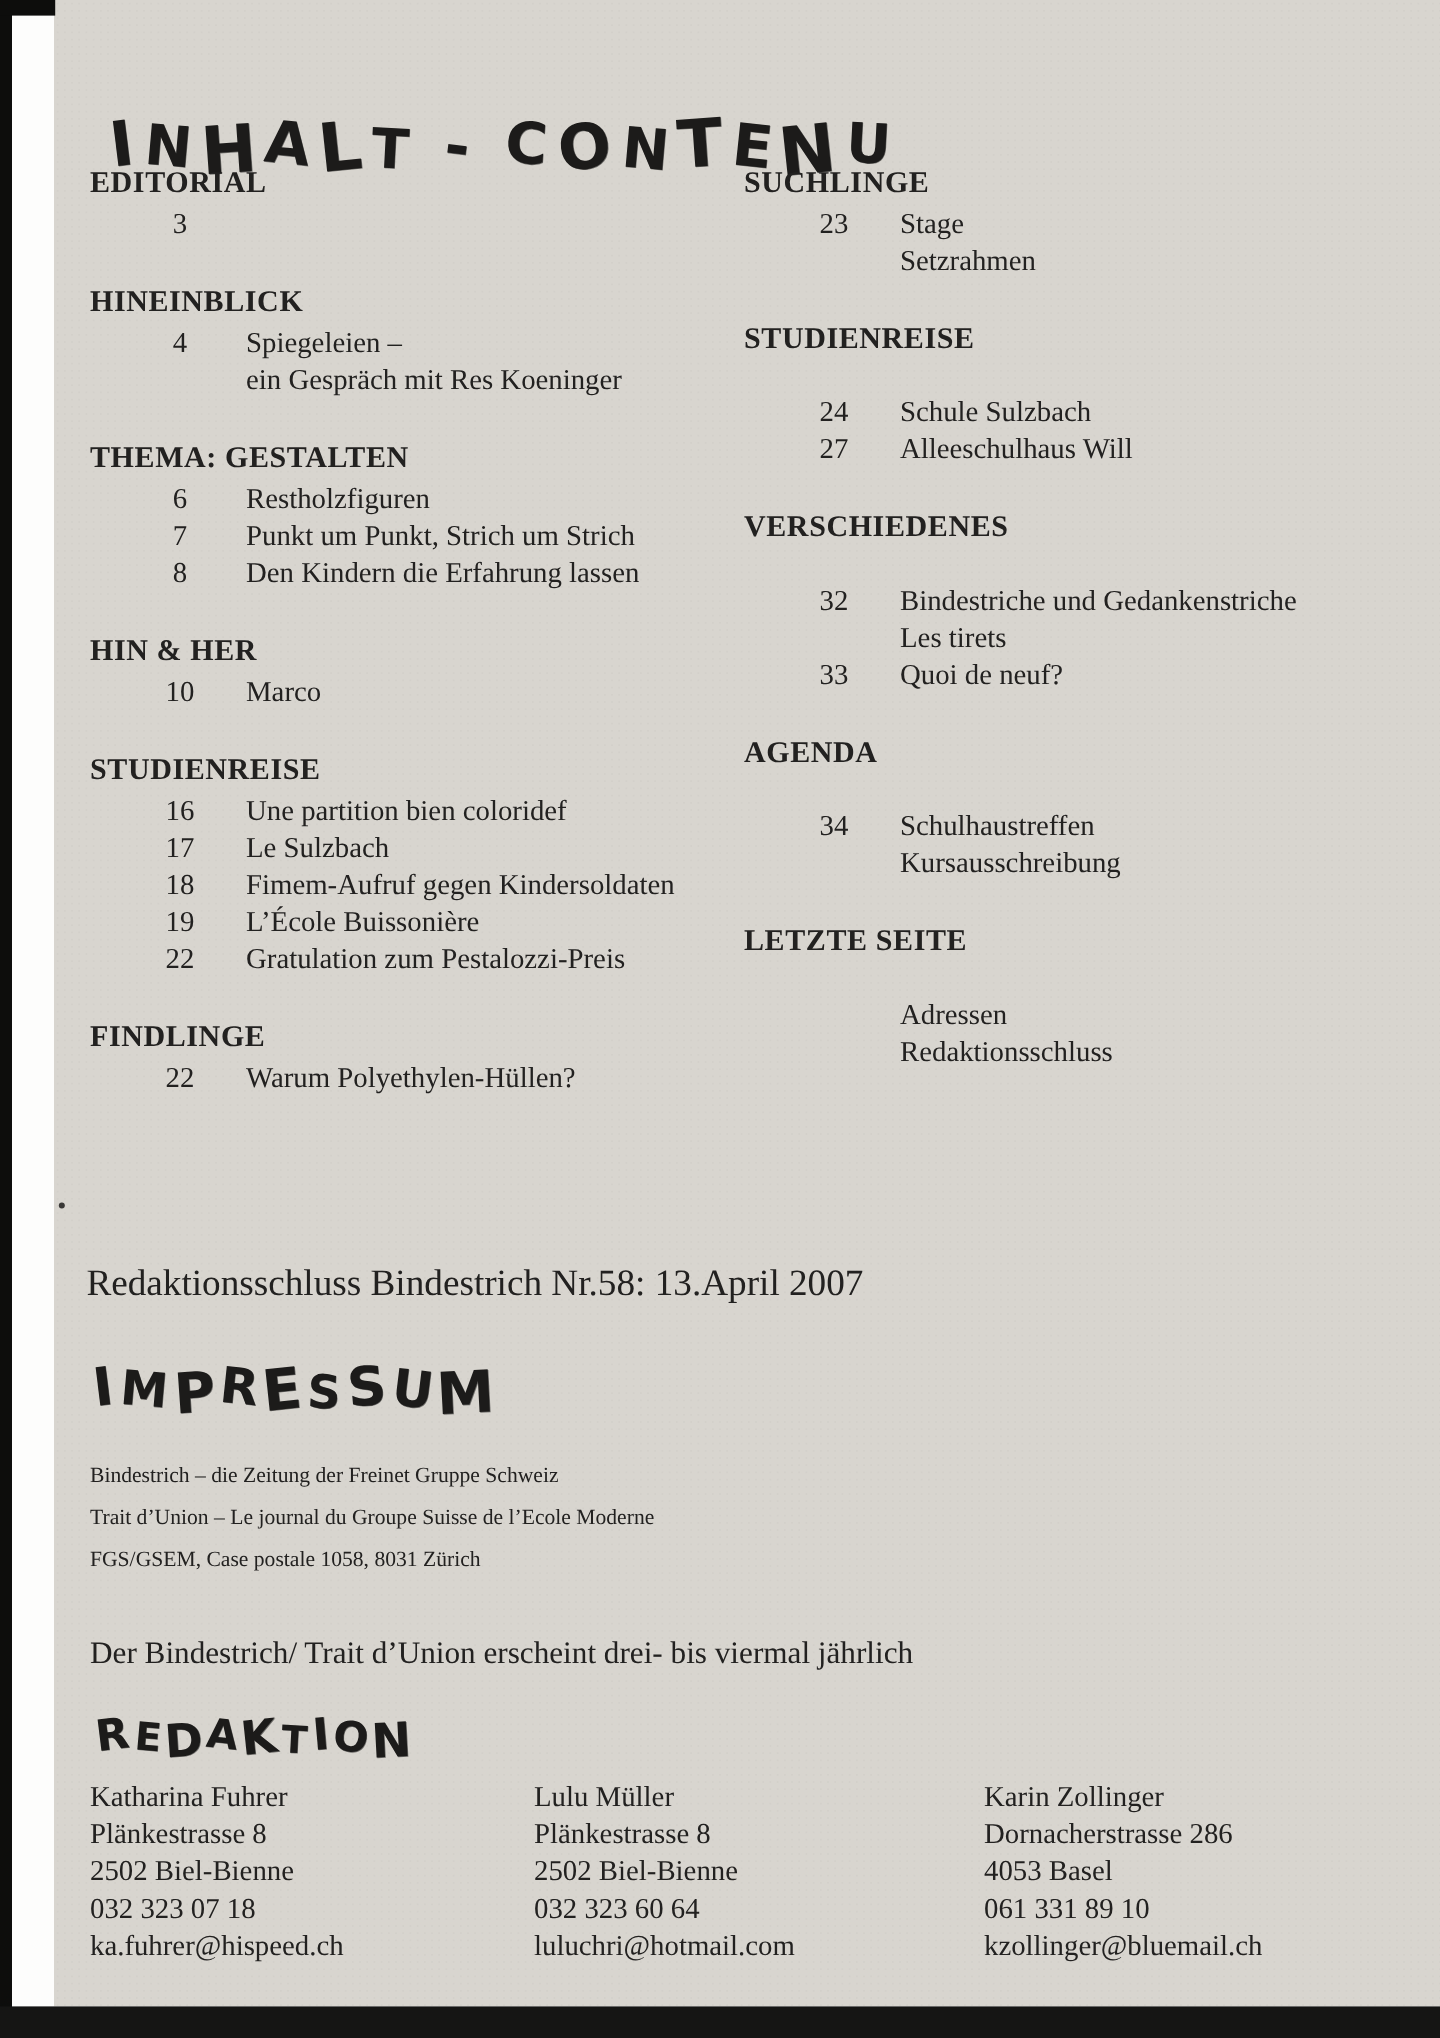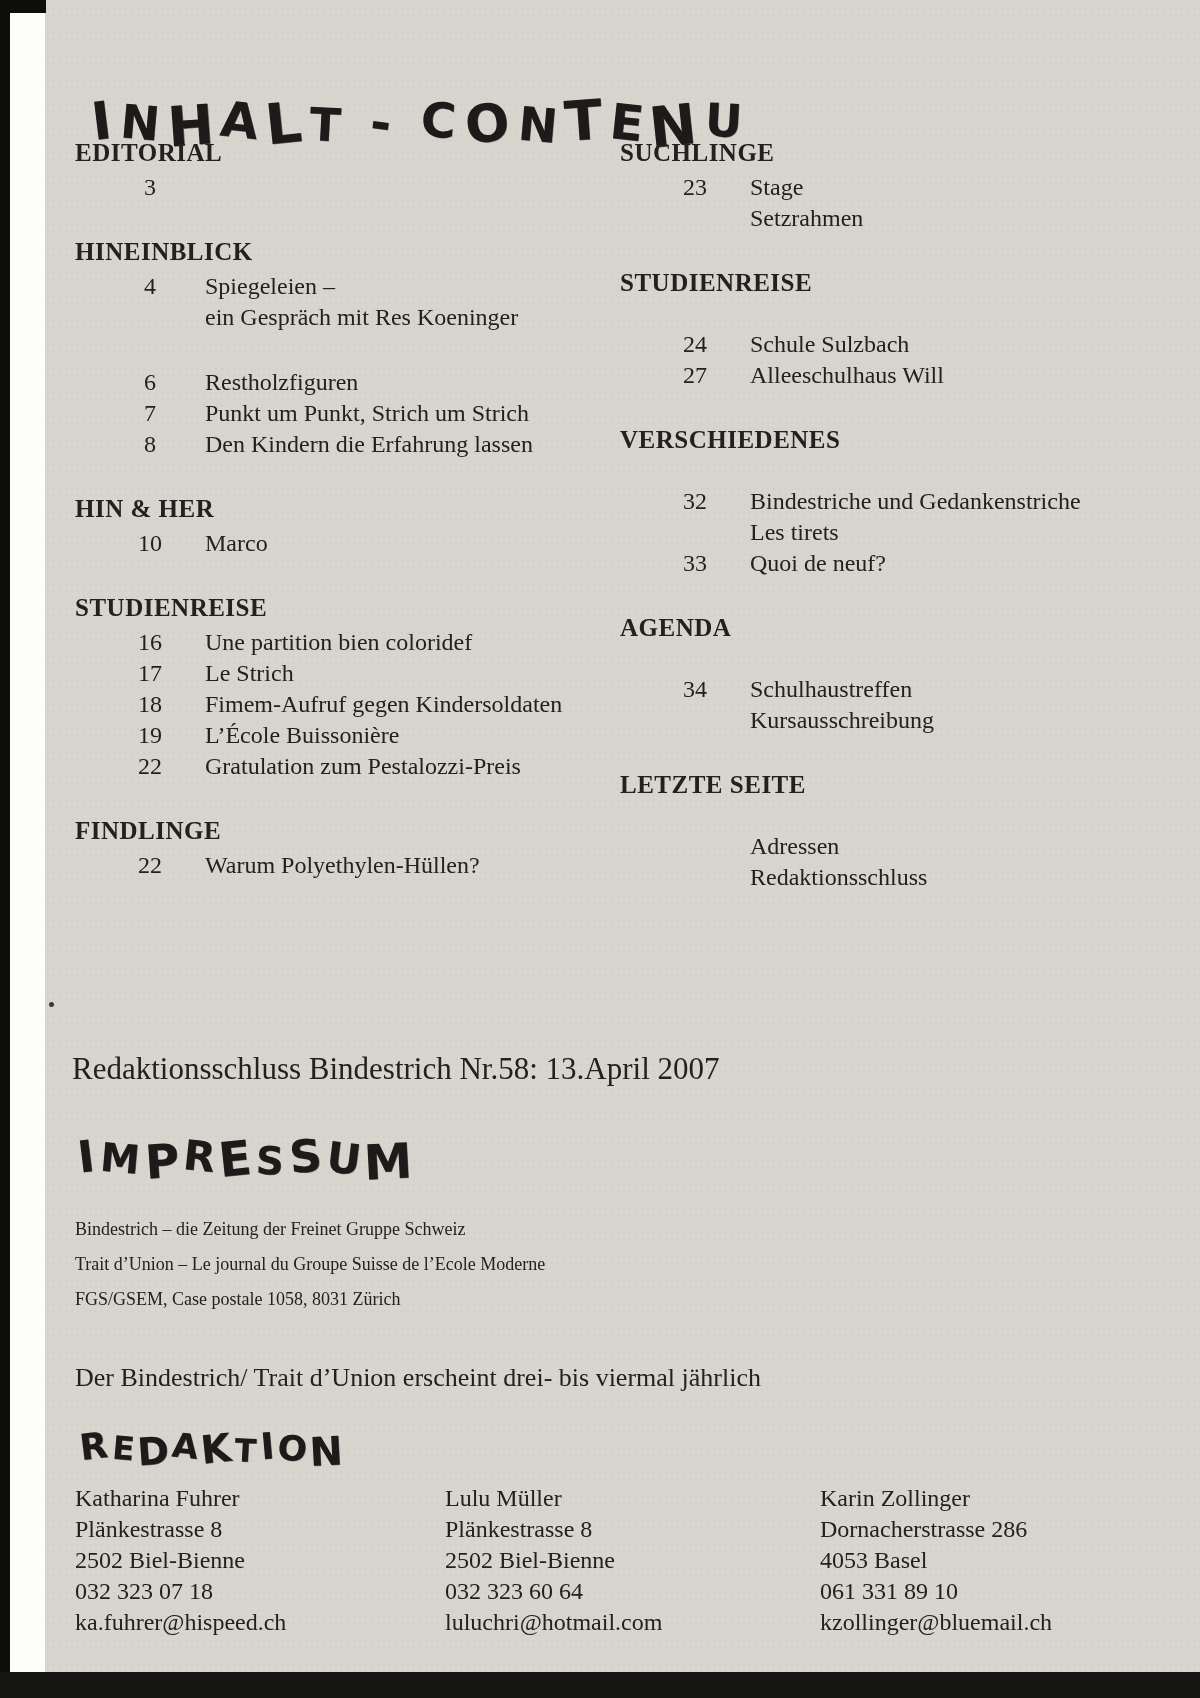--- a/index.html
+++ b/index.html
@@ -76,20 +76,21 @@
               <span class="toc-num">4</span>
               <span class="toc-text">Spiegeleien –</span>
             </div>
             <div class="toc-row">
               <span class="toc-num"></span>
               <span class="toc-text">ein Gespräch mit Res Koeninger</span>
             </div>
           </div>
         </section>
         <section class="toc-section">
+          <h2 class="toc-heading">THEMA: GESTALTEN</h2>
           <div class="toc-rows">
             <div class="toc-row">
               <span class="toc-num">6</span>
               <span class="toc-text">Restholzfiguren</span>
             </div>
             <div class="toc-row">
               <span class="toc-num">7</span>
               <span class="toc-text">Punkt um Punkt, Strich um Strich</span>
             </div>
             <div class="toc-row">
@@ -109,21 +110,21 @@
         </section>
         <section class="toc-section">
           <h2 class="toc-heading">STUDIENREISE</h2>
           <div class="toc-rows">
             <div class="toc-row">
               <span class="toc-num">16</span>
               <span class="toc-text">Une partition bien coloridef</span>
             </div>
             <div class="toc-row">
               <span class="toc-num">17</span>
-              <span class="toc-text">Le Strich</span>
+              <span class="toc-text">Le Sulzbach</span>
             </div>
             <div class="toc-row">
               <span class="toc-num">18</span>
               <span class="toc-text">Fimem-Aufruf gegen Kindersoldaten</span>
             </div>
             <div class="toc-row">
               <span class="toc-num">19</span>
               <span class="toc-text">L’École Buissonière</span>
             </div>
             <div class="toc-row">

